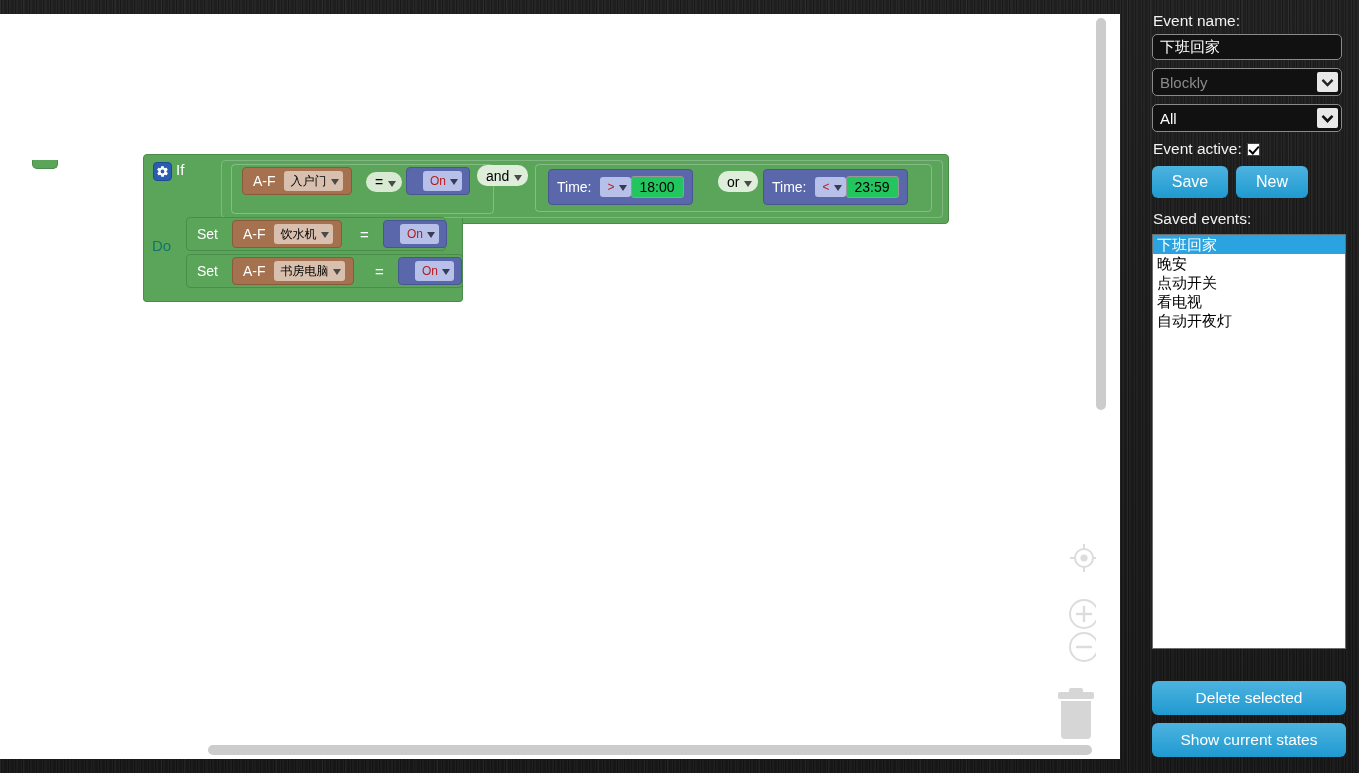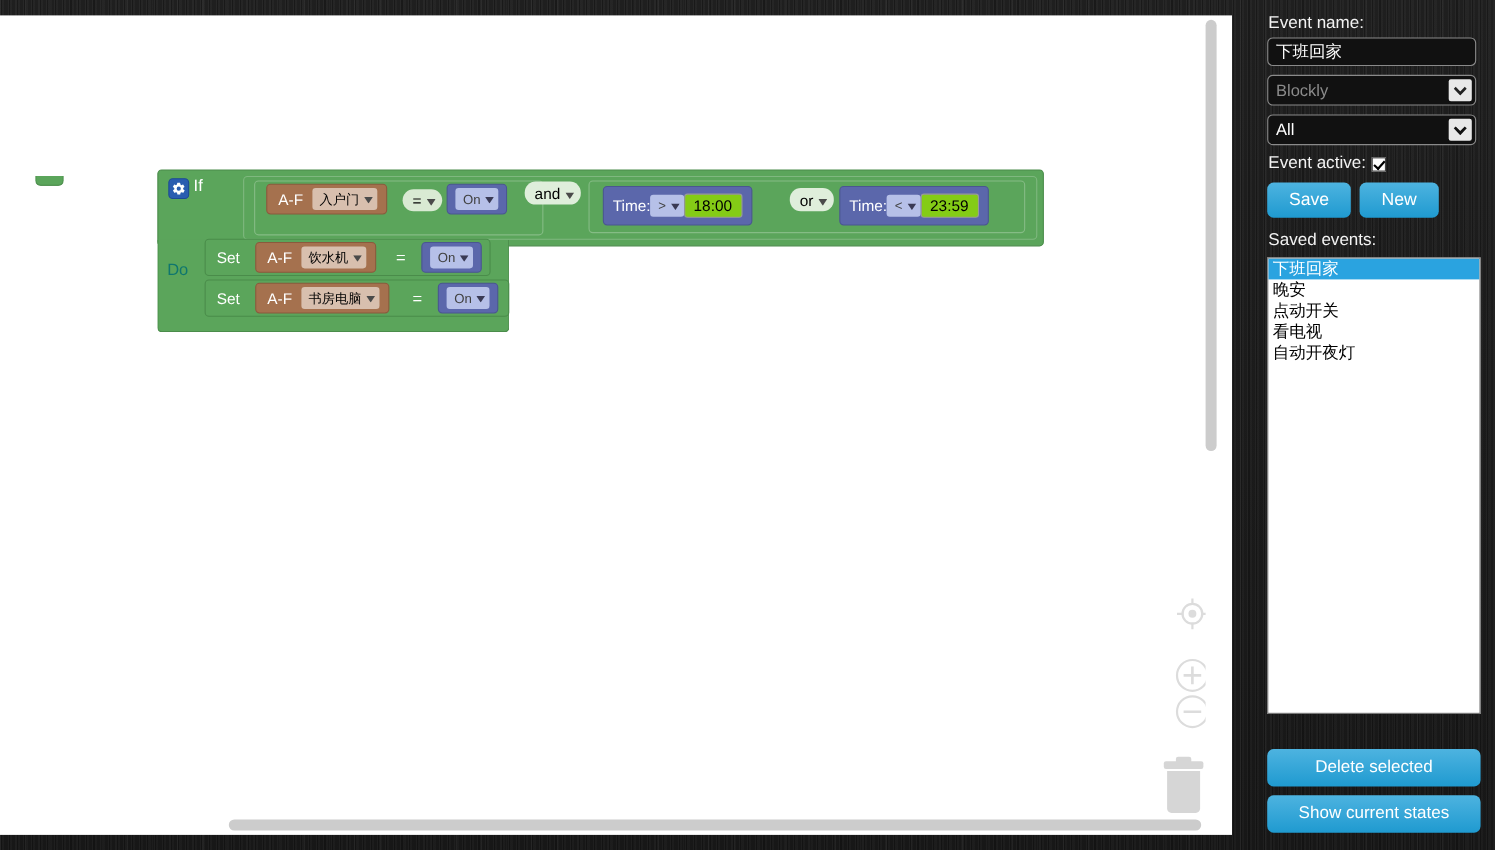--- a/index.html
+++ b/index.html
@@ -150,24 +150,25 @@
     display: inline-flex; align-items: center;
     background: #d8bfae;
     border-radius: 3px;
     padding: 1px 4px 1px 7px;
     color: #000; font-size: 12px;
     height: 20px;
   }
   .field .arrow { margin-left: 4px; }
   .field-blue {
     background: #b6c0e8;
-    color: #404040;
+    color: #b91c1c;
+    margin-left: 9px;
   }
   .field-val {
-    background: #84cc16;
+    background: #22c55e;
     border: 1px solid #999;
     border-radius: 3px;
     padding: 8px 8px;
     color: #000; font-size: 14px;
     height: 22px;
     display: inline-flex; align-items: center;
   }
 
   
   .eq-pill {

